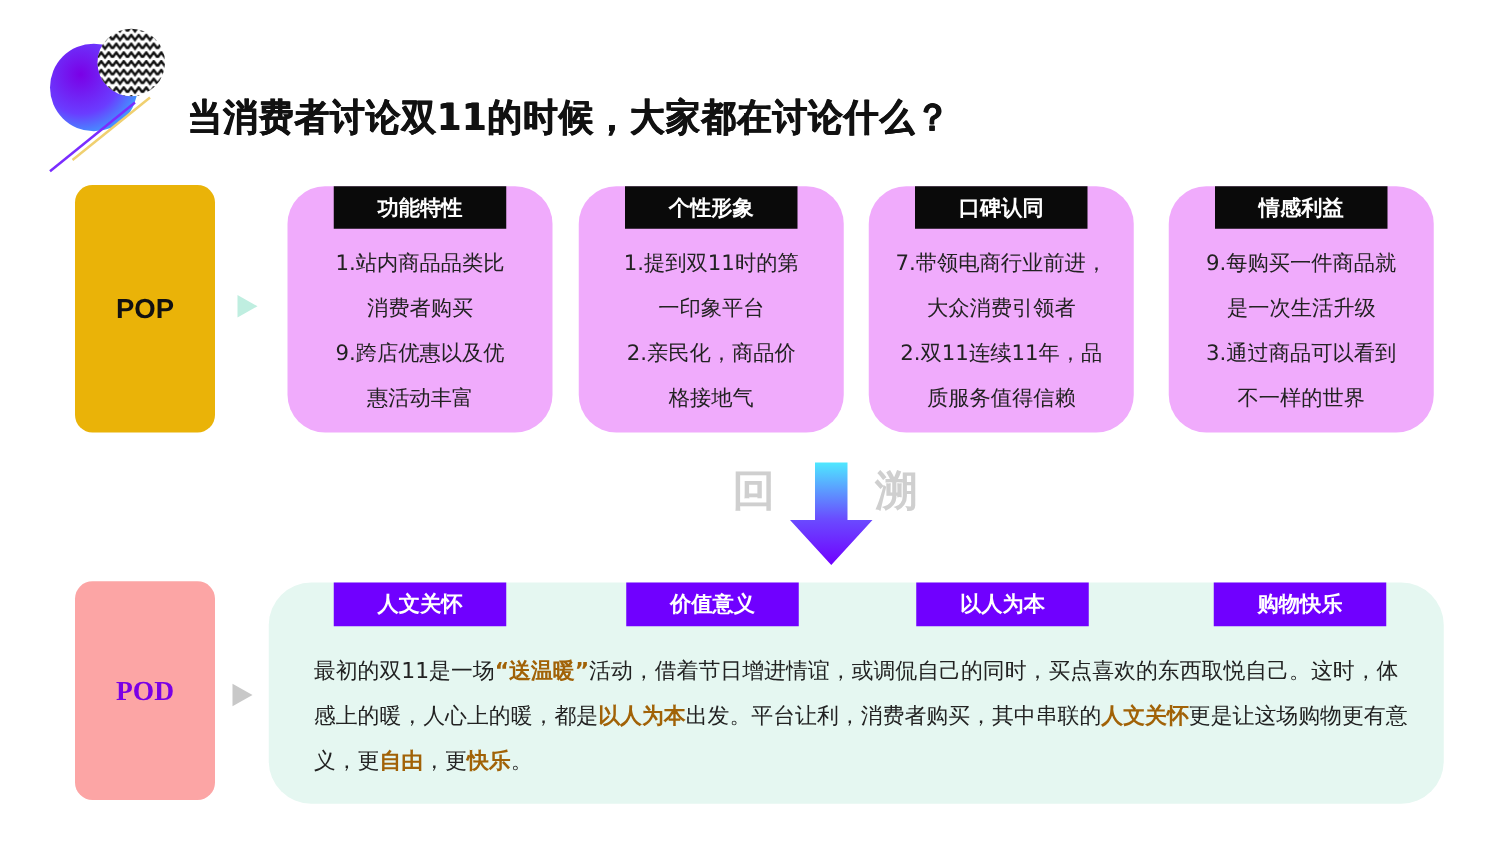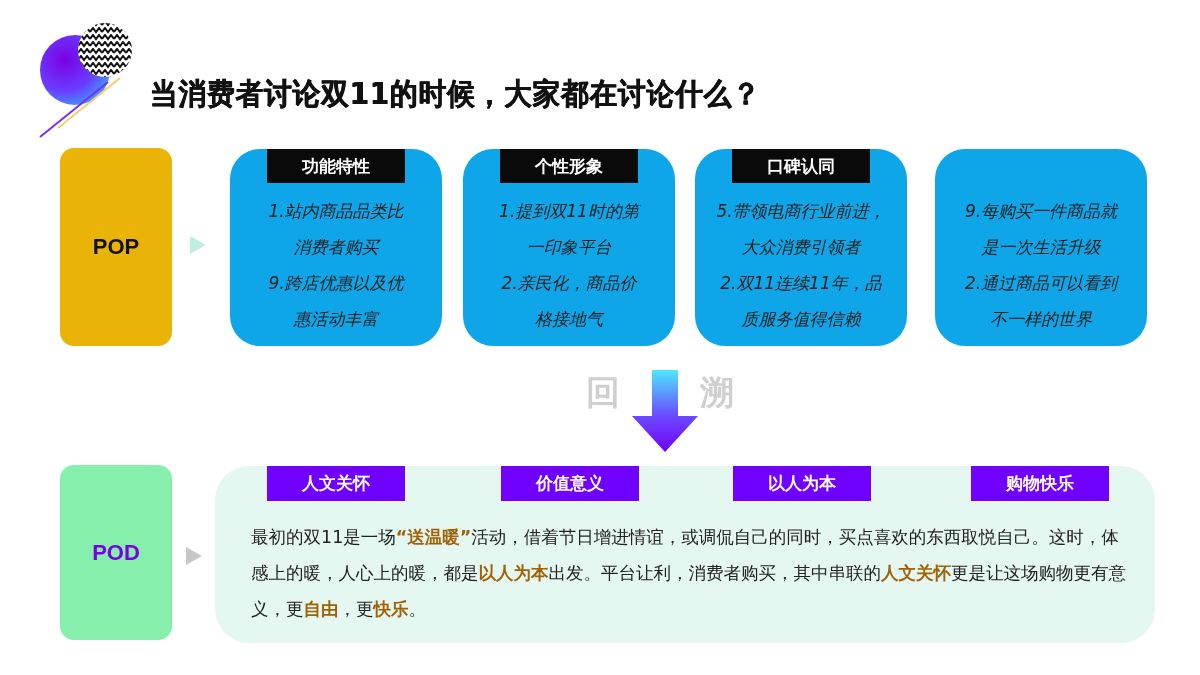--- a/index.html
+++ b/index.html
@@ -15,39 +15,39 @@
     transform: scaleX(0.92); transform-origin: left center;
     text-shadow: 0.6px 0 0 #111, -0.3px 0 0 #111;
   }
 
   .row-label {
     position: absolute; width: 112px; border-radius: 14px;
     display: flex; align-items: center; justify-content: center;
     font-size: 22px; font-weight: bold; font-family: "Liberation Sans", sans-serif;
   }
   .pop-label { left: 60px; top: 148px; height: 198px; background: #eab308; color: #111; }
-  .pod-label { left: 60px; top: 465px; height: 175px; background: #86efac; color: #7a00e6; }
+  .pod-label { left: 60px; top: 465px; height: 175px; background: #fca5a5; color: #7a00e6; font-family: Liberation Serif, serif; }
 
   .tri { position: absolute; width: 0; height: 0; border-top: 9px solid transparent; border-bottom: 9px solid transparent; }
   .tri-pop { left: 190px; top: 236px; border-left: 16px solid #bfeee0; }
   .tri-pod { left: 186px; top: 547px; border-left: 16px solid #c8c8c8; }
 
   .card {
     position: absolute; top: 149px; height: 197px; width: 212px;
-    background: #0ea5e9; border-radius: 30px;
+    background: #f0abfc; border-radius: 30px;
   }
   .card-tag {
     position: absolute; top: 0; left: 50%; transform: translateX(-50%);
     width: 138px; height: 34px; background: #0a0a0a; color: #fff;
     display: flex; align-items: center; justify-content: center;
     font-size: 17px; font-weight: bold;
   }
   .card-body {
     position: absolute; top: 44px; left: 0; right: 0;
-    text-align: center; font-size: 17px; line-height: 36px; color: #222; font-style: italic;
+    text-align: center; font-size: 17px; line-height: 36px; color: #222;
   }
   .card-body div { white-space: nowrap; }
 
   .backtrack { position: absolute; left: 580px; top: 368px; width: 170px; height: 90px; }
   .bt-char { position: absolute; top: 2px; font-size: 34px; font-weight: bold; color: #cfcfcf; }
   .bt-left { left: 6px; }
   .bt-right { left: 120px; }
 
   .pod-panel {
     position: absolute; left: 215px; top: 466px; width: 940px; height: 177px;
@@ -109,32 +109,33 @@
     <div>1.提到双11时的第</div>
     <div>一印象平台</div>
     <div>2.亲民化，商品价</div>
     <div>格接地气</div>
   </div>
 </div>
 
 <div class="card" style="left:695px">
   <div class="card-tag">口碑认同</div>
   <div class="card-body">
-    <div>5.带领电商行业前进，</div>
+    <div>7.带领电商行业前进，</div>
     <div>大众消费引领者</div>
     <div>2.双11连续11年，品</div>
     <div>质服务值得信赖</div>
   </div>
 </div>
 
 <div class="card" style="left:935px">
+  <div class="card-tag">情感利益</div>
   <div class="card-body">
     <div>9.每购买一件商品就</div>
     <div>是一次生活升级</div>
-    <div>2.通过商品可以看到</div>
+    <div>3.通过商品可以看到</div>
     <div>不一样的世界</div>
   </div>
 </div>
 
 <div class="backtrack">
   <span class="bt-char bt-left">回</span>
   <svg style="position:absolute;left:50px;top:0" width="70" height="88" viewBox="0 0 70 88">
     <defs>
       <linearGradient id="arrg" x1="0" y1="0" x2="0" y2="1">
         <stop offset="0%" stop-color="#4ee8ff"></stop>

